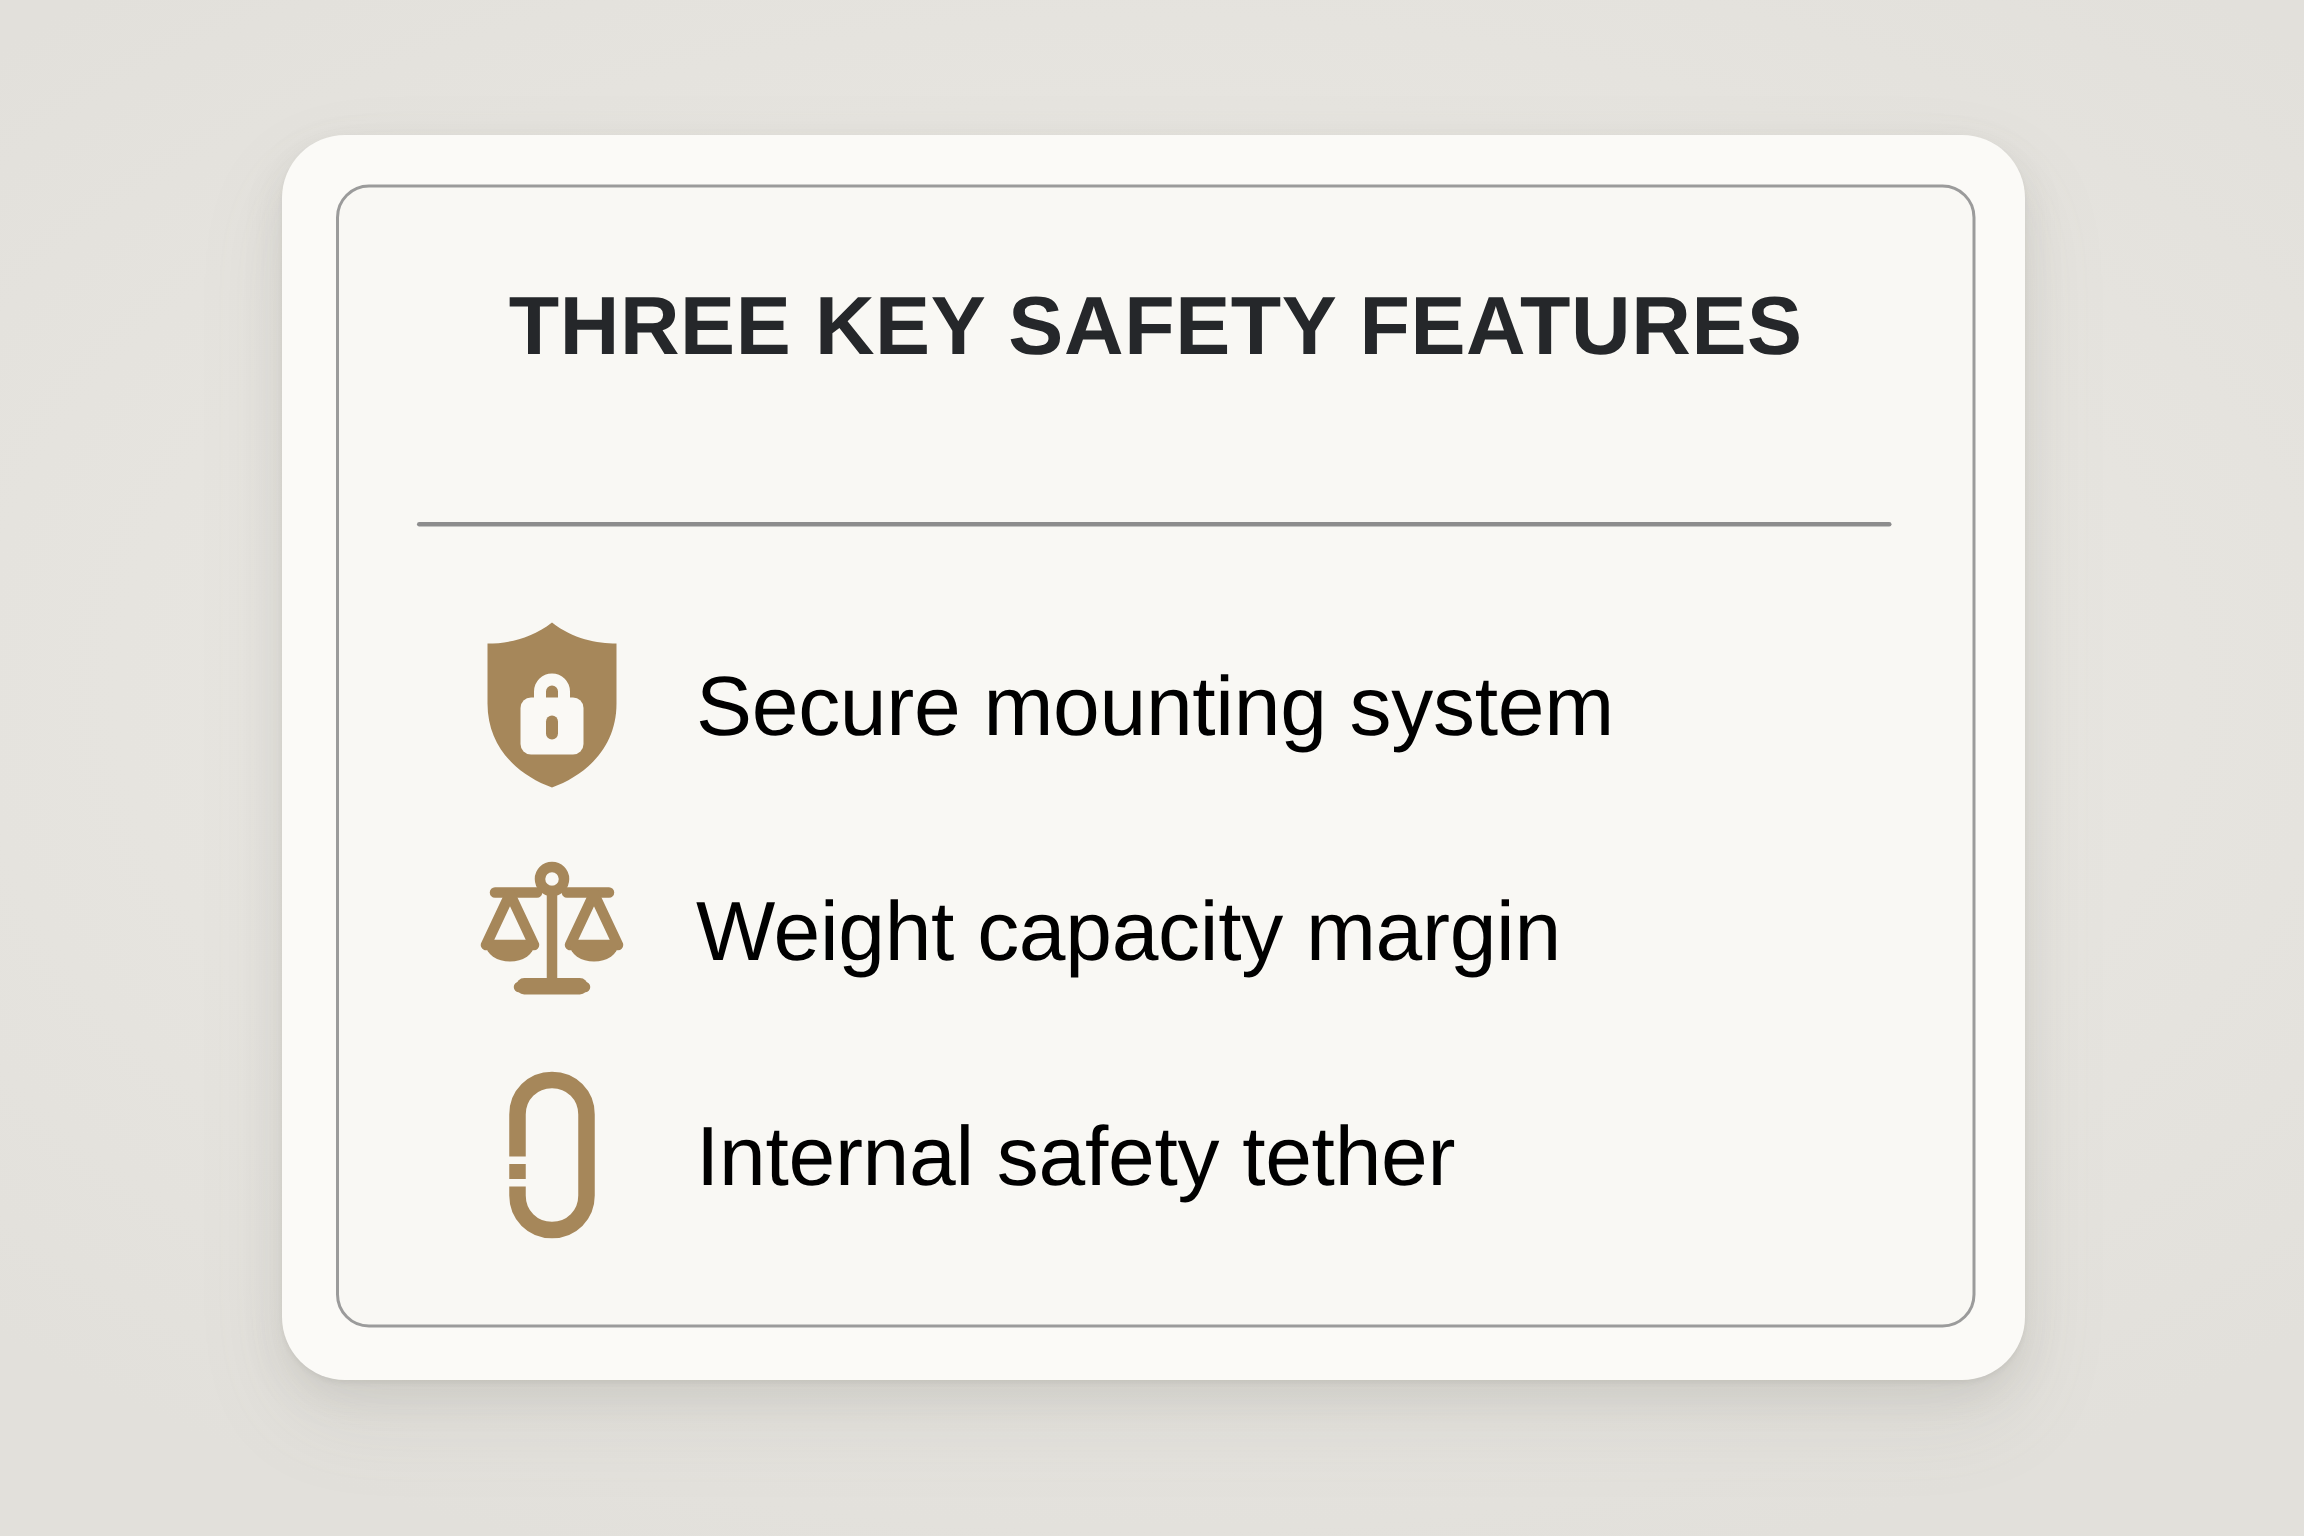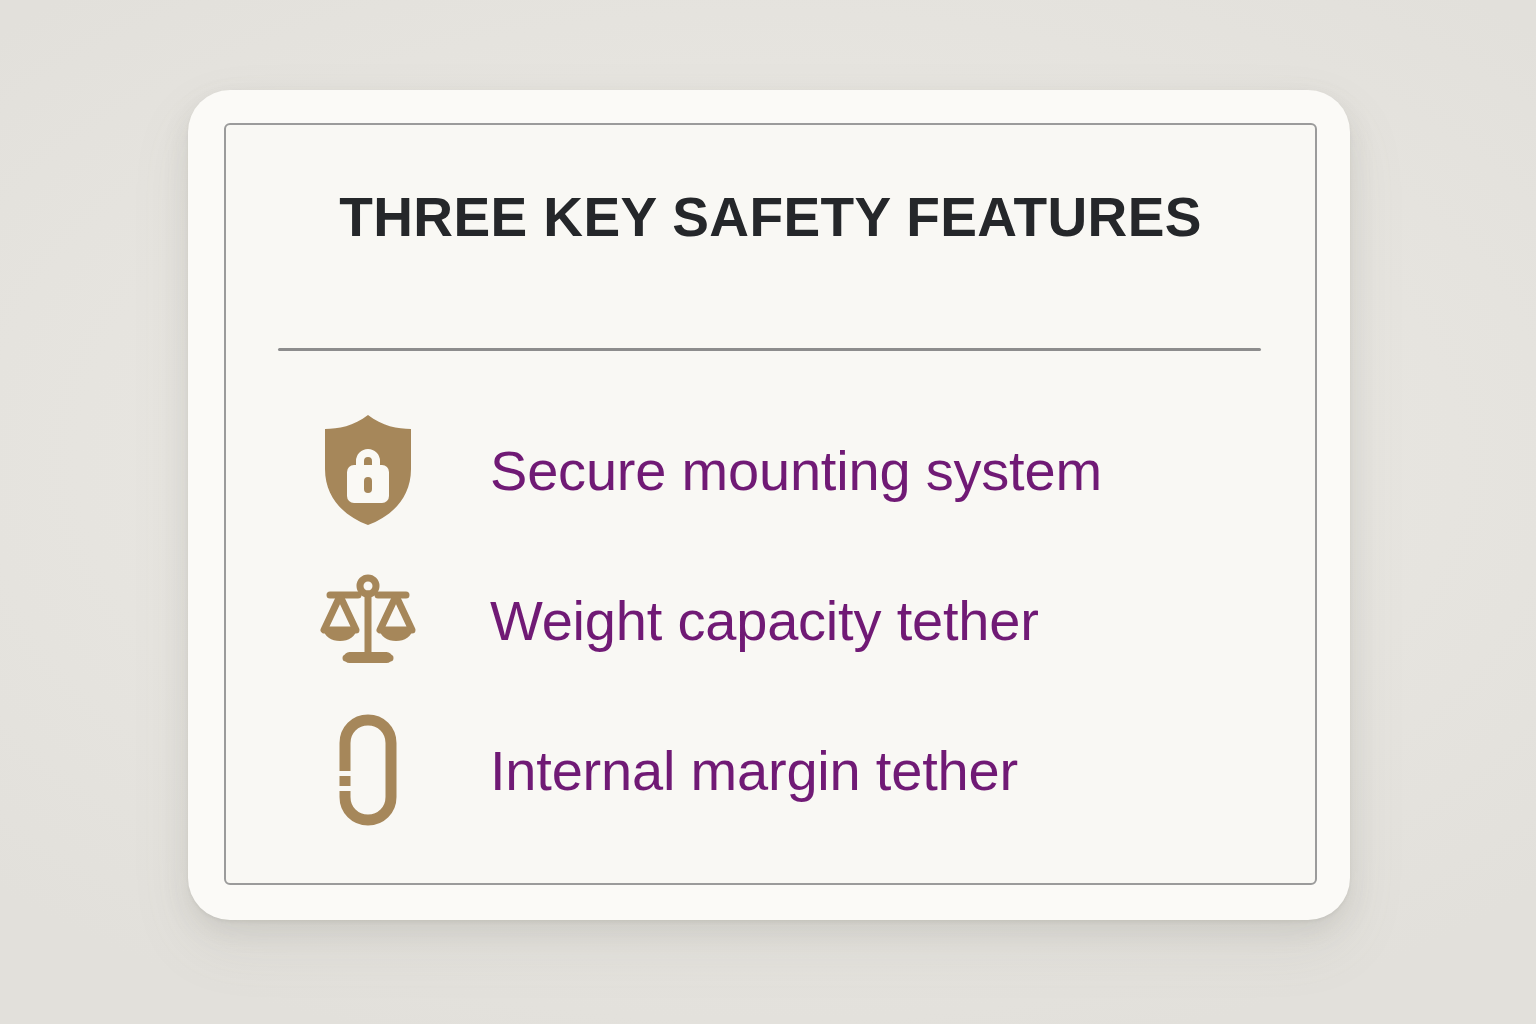--- a/index.html
+++ b/index.html
@@ -44,21 +44,21 @@
   }
 
   .card-inner {
     position: absolute;
     left: 36px;
     top: 33px;
     right: 33px;
     bottom: 35px;
     background: #f9f8f4;
     border: 2px solid #9b9b9b;
-    border-radius: 6px;
+    border-radius: 22px;
   }
 
   .card-body {
     position: absolute;
     inset: 0;
     padding: 0;
   }
 
   .title {
     position: absolute;
@@ -105,22 +105,22 @@
     height: 118px;
     flex: 0 0 100px;
     display: flex;
     align-items: center;
     justify-content: center;
   }
 
   .feature-icon svg { display: block; }
 
   .feature-label {
-    margin-left: 72px;
-    color: #701a75;
+    margin-left: 46px;
+    color: #000000;
     font-size: 56px;
     font-weight: 400;
     letter-spacing: -0.2px;
     white-space: nowrap;
     font-family: "Liberation Sans", sans-serif;
   }
 </style>
 </head>
 <body>
 
@@ -161,30 +161,30 @@
                 <path d="M48 20 L48 80"></path>
                 <path d="M26 84 L70 84"></path>
               </g>
               <path d="M20 22 L4 56 L36 56 Z" fill="none" stroke="#A6875A" stroke-width="7" stroke-linejoin="round"></path>
               <path d="M4 56 a16 11 0 0 0 32 0 Z" fill="#A6875A"></path>
               <path d="M76 22 L60 56 L92 56 Z" fill="none" stroke="#A6875A" stroke-width="7" stroke-linejoin="round"></path>
               <path d="M60 56 a16 11 0 0 0 32 0 Z" fill="#A6875A"></path>
               <rect x="24" y="78" width="48" height="11" rx="5.5" fill="#A6875A"></rect>
             </svg>
           </span>
-          <span class="feature-label">Weight capacity tether</span>
+          <span class="feature-label">Weight capacity margin</span>
         </div>
 
         <div class="feature-row">
           <span class="feature-icon">
             <svg width="60" height="112" viewBox="0 0 60 112" aria-hidden="true">
               <path d="M30 6 C43 6 53 16 53 29 L53 83 C53 96 43 106 30 106 C17 106 7 96 7 83 L7 29 C7 16 17 6 30 6 Z" fill="none" stroke="#A6875A" stroke-width="11" stroke-linejoin="round"></path>
               <rect x="0" y="57" width="14" height="5" fill="#F9F8F4"></rect>
               <rect x="0" y="72" width="14" height="5" fill="#F9F8F4"></rect>
             </svg>
           </span>
-          <span class="feature-label">Internal margin tether</span>
+          <span class="feature-label">Internal safety tether</span>
         </div>
 
       </div>
     </div>
   </div>
 </div>
 
 </body></html>

